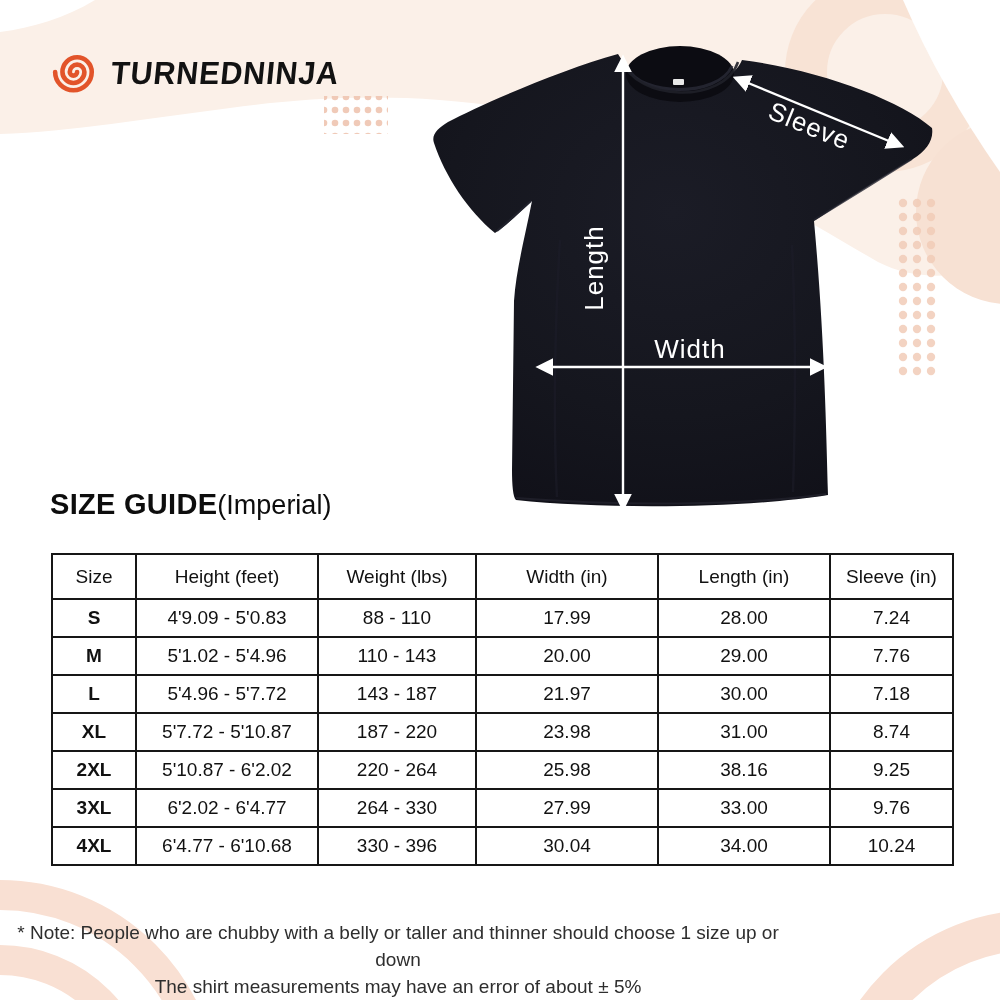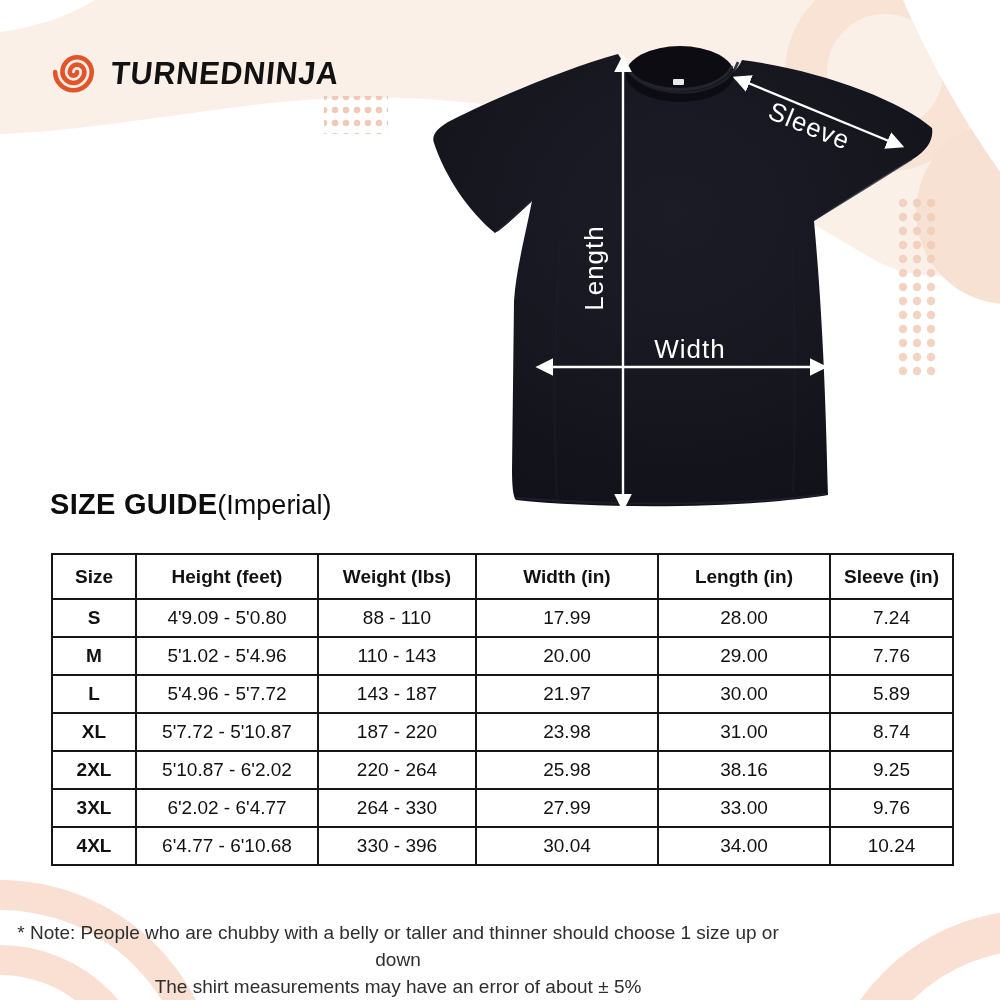--- a/index.html
+++ b/index.html
@@ -16,21 +16,21 @@
   
   .heading{position:absolute;left:50px;top:488px;white-space:nowrap;color:#0d0d0d;}
   .heading .h-bold{font-size:29px;font-weight:800;letter-spacing:.3px;}
   .heading .h-reg{font-size:27px;font-weight:400;margin-left:0;}
 
   
   table.size{position:absolute;left:51px;top:553px;width:901px;border-collapse:collapse;
              table-layout:fixed;color:#111;}
   table.size th,table.size td{border:2px solid #161616;text-align:center;vertical-align:middle;
              padding:0;font-size:19px;overflow:hidden;}
-  table.size th{height:43px;font-weight:700;text-align:center;}
+  table.size th{height:43px;font-weight:400;text-align:center;}
   table.size td{height:36px;font-weight:400;}
   table.size td:first-child{font-weight:700;}
 
   
   .note{position:absolute;left:0;top:919px;width:796px;text-align:center;color:#2e2e2e;
         font-size:19px;line-height:27px;}
 </style>
 </head>
 <body>
 
@@ -135,41 +135,41 @@
           <th>Height (feet)</th>
           <th>Weight (lbs)</th>
           <th>Width (in)</th>
           <th>Length (in)</th>
           <th>Sleeve (in)</th>
         </tr>
     </thead>
     <tbody>
         <tr>
           <td>S</td>
-          <td>4'9.09 - 5'0.80</td>
+          <td>4'9.09 - 5'0.83</td>
           <td>88 - 110</td>
           <td>17.99</td>
           <td>28.00</td>
           <td>7.24</td>
         </tr>
         <tr>
           <td>M</td>
           <td>5'1.02 - 5'4.96</td>
           <td>110 - 143</td>
           <td>20.00</td>
           <td>29.00</td>
           <td>7.76</td>
         </tr>
         <tr>
           <td>L</td>
           <td>5'4.96 - 5'7.72</td>
           <td>143 - 187</td>
           <td>21.97</td>
           <td>30.00</td>
-          <td>5.89</td>
+          <td>7.18</td>
         </tr>
         <tr>
           <td>XL</td>
           <td>5'7.72 - 5'10.87</td>
           <td>187 - 220</td>
           <td>23.98</td>
           <td>31.00</td>
           <td>8.74</td>
         </tr>
         <tr>

